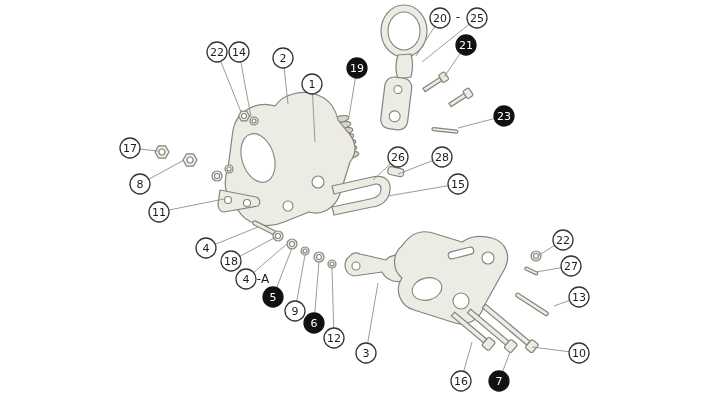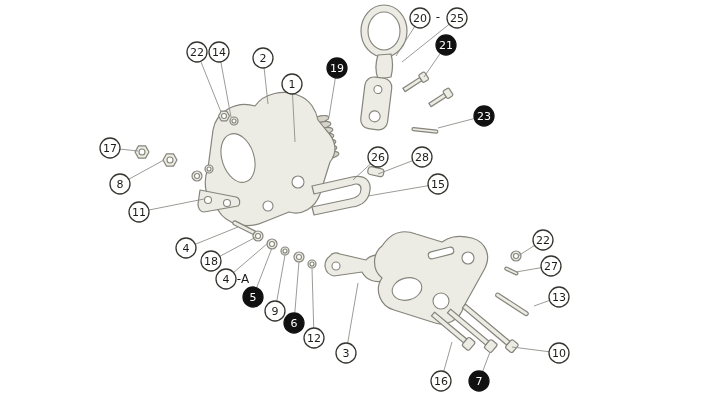--- a/index.html
+++ b/index.html
@@ -2,20 +2,21 @@
 <html><head>
 <meta charset="utf-8">
 <style>
   html,body{margin:0;padding:0;background:#ffffff;}
   #stage{
     position:relative;
     width:626px;height:400px;
     background:var(--bg,#ffffff);
     overflow:hidden;
     font-family:"DejaVu Sans", sans-serif;
+    margin-left:20px;
   }
   svg{display:block;}
   .part{
     fill:var(--fill,#ecebe4);
     stroke:var(--line,#85857c);
     stroke-width:1.2;
     stroke-linejoin:round;
   }
   .spring-coil{
     fill:#d7d4ca;

